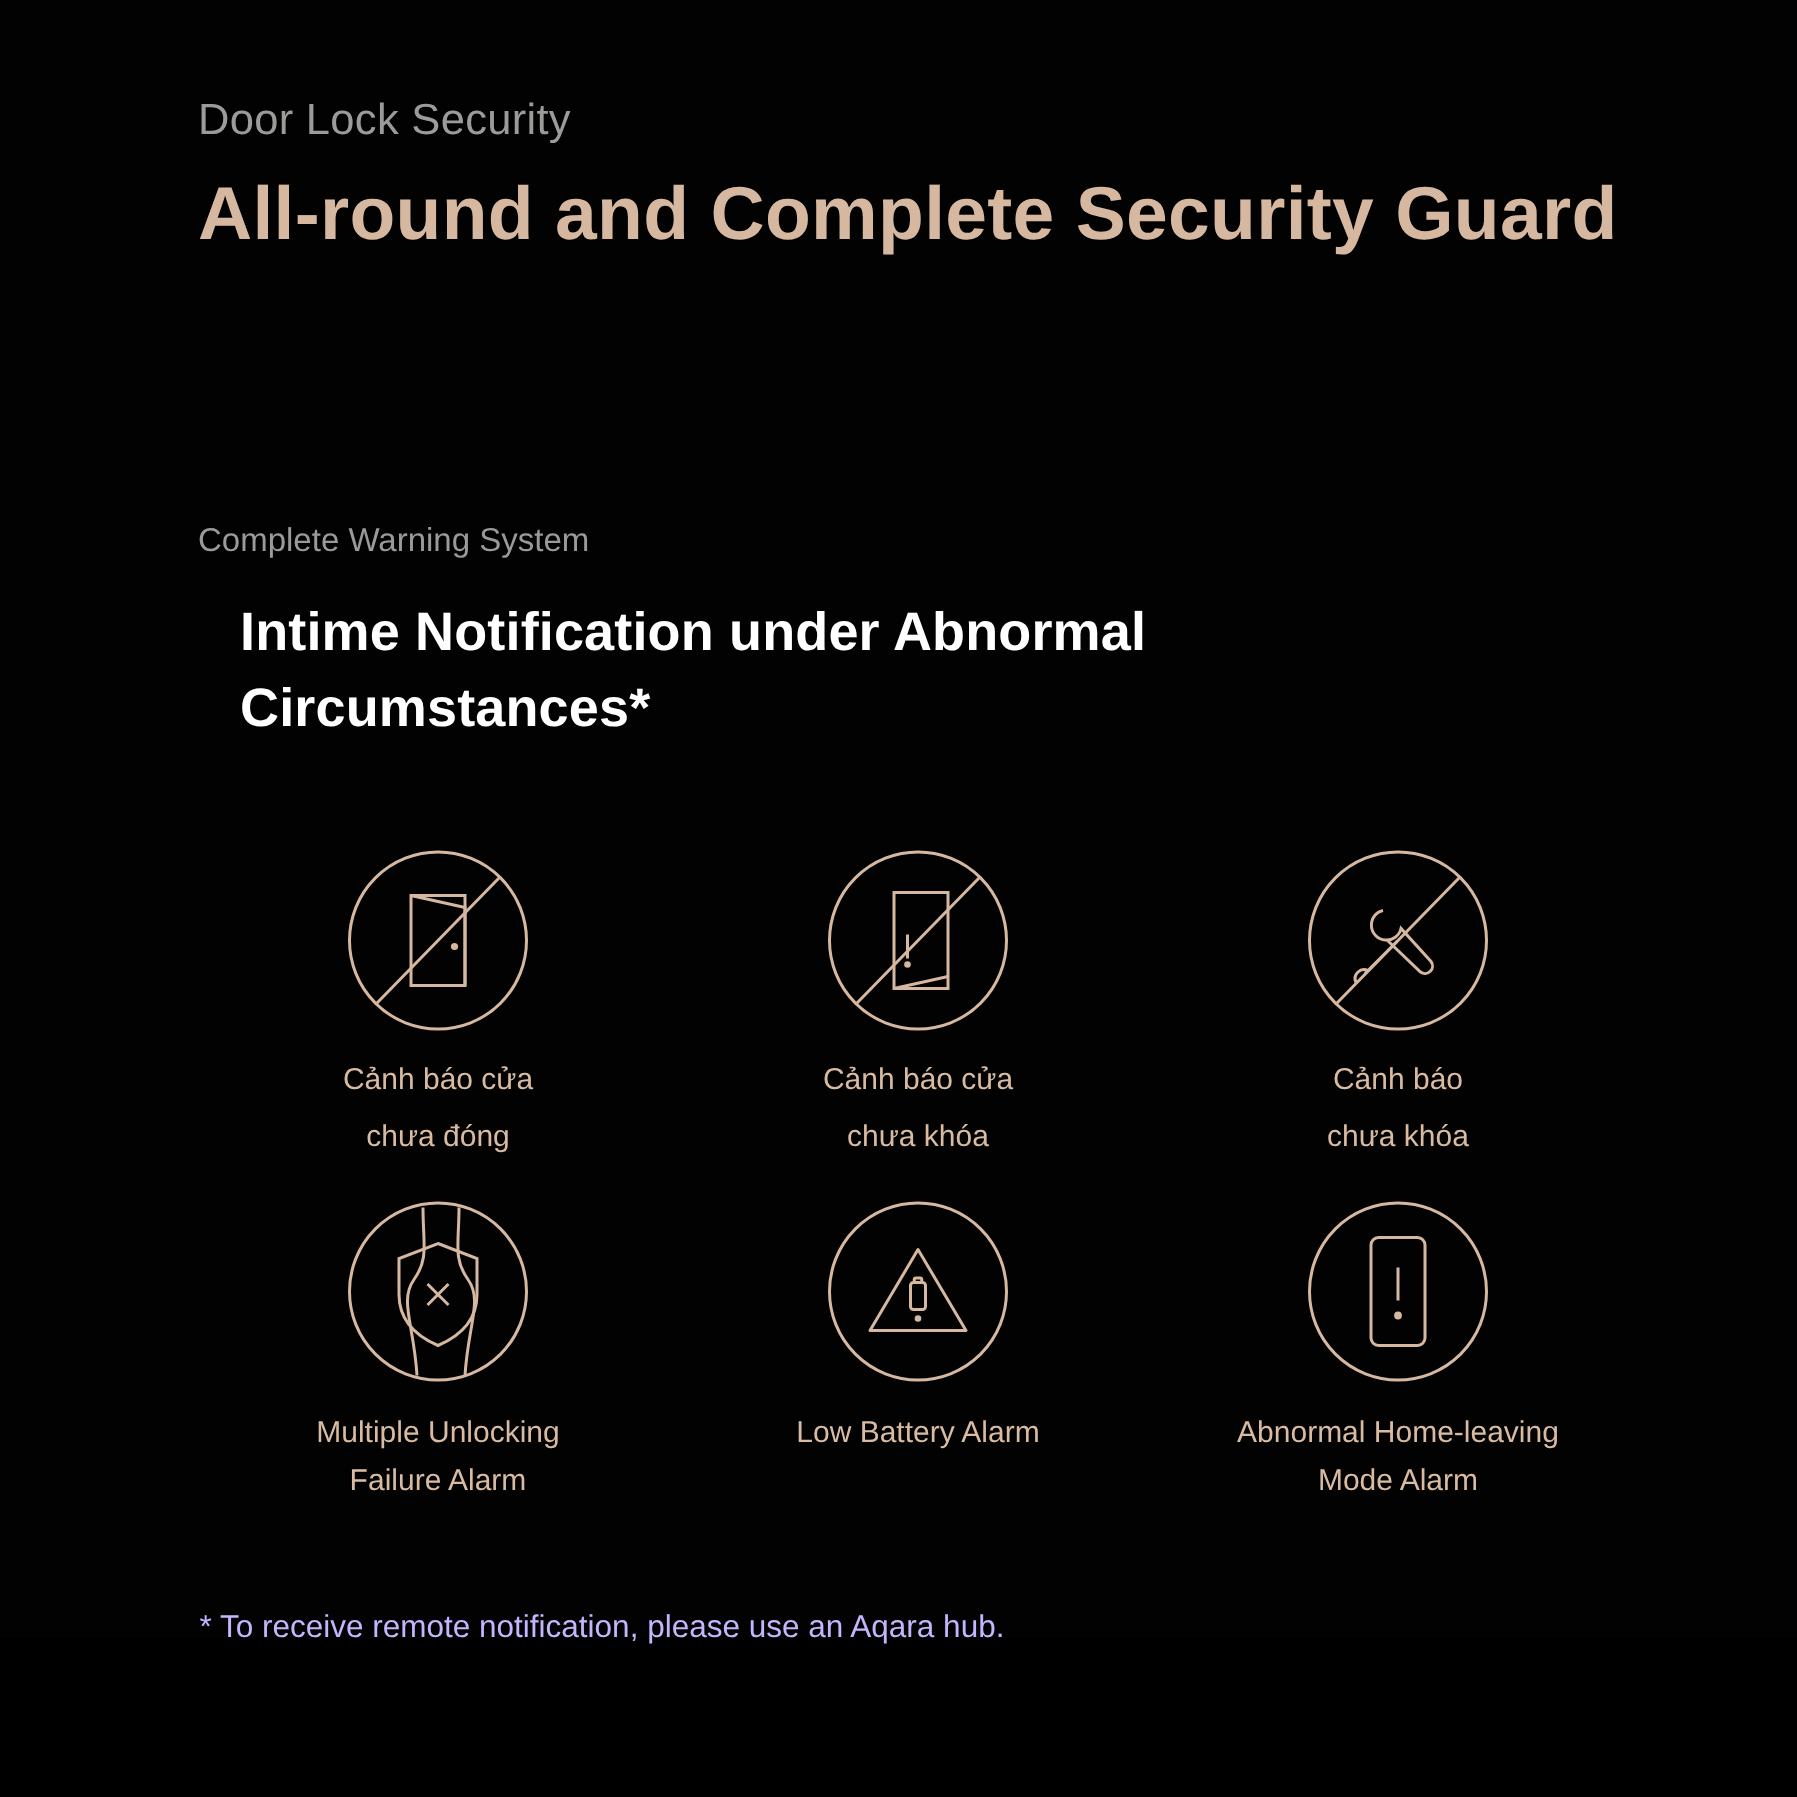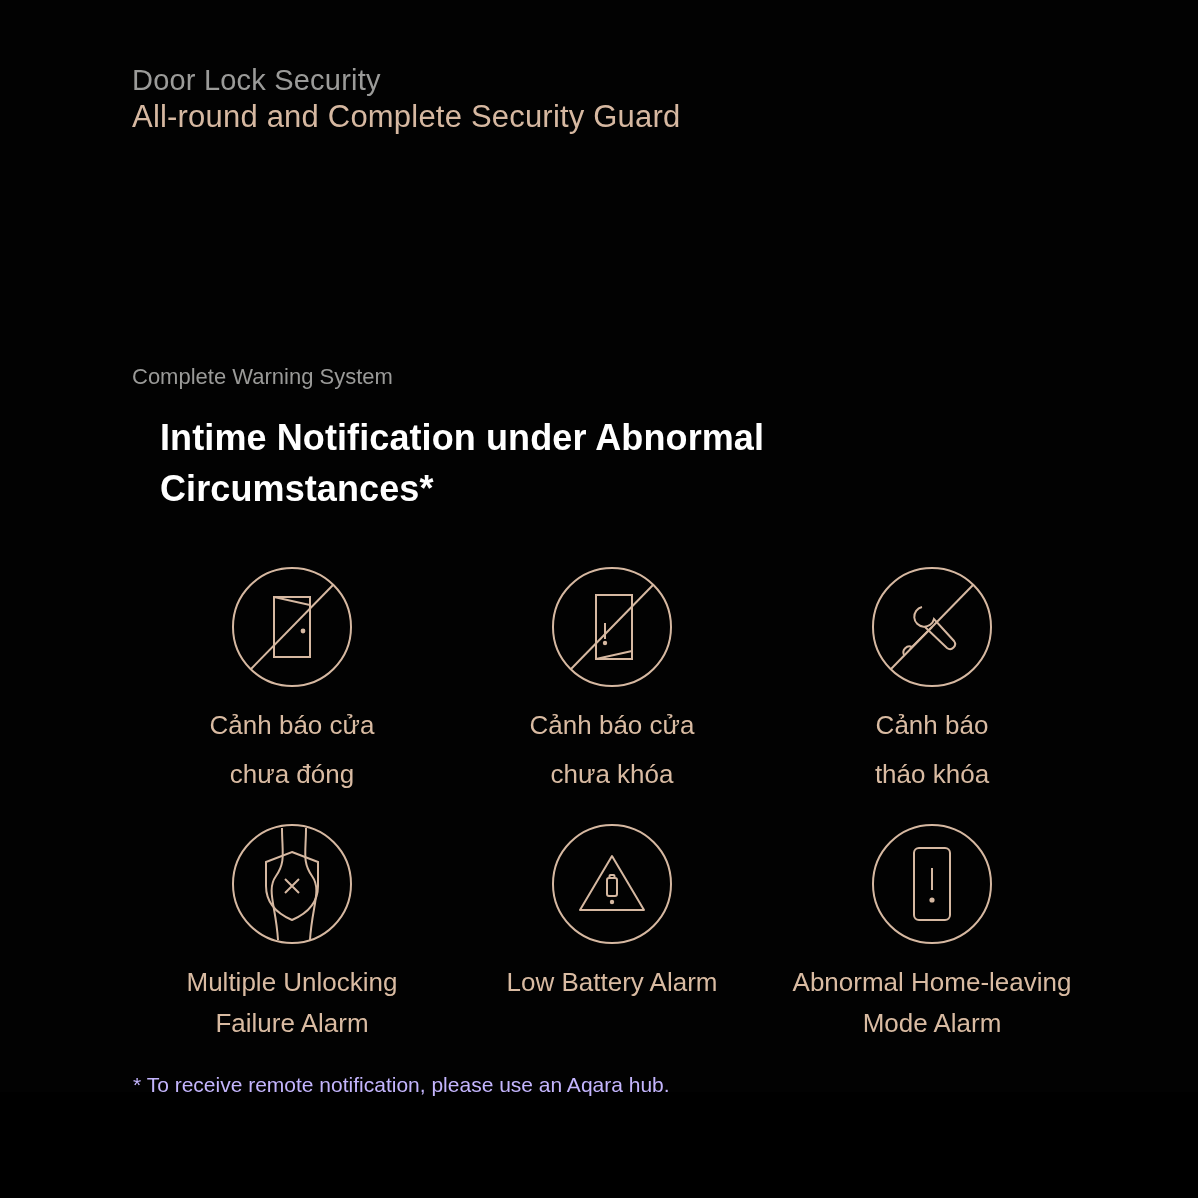--- a/index.html
+++ b/index.html
@@ -30,32 +30,33 @@
     width: 960px;
   }
   .eyebrow {
     font-size: 29px;
     color: #9b9b99;
     letter-spacing: 0.2px;
     line-height: 1.25;
     font-weight: 400;
   }
   .headline {
-    font-size: 31px;
-    font-weight: 400;
+    margin-top: 14px;
+    font-size: 50px;
+    font-weight: 700;
     color: #d6b8a1;
     letter-spacing: 0.2px;
     line-height: 1.22;
   }
 
   
   .section {
     position: absolute;
     left: 132px;
-    top: 363px;
+    top: 346px;
     width: 960px;
   }
   .section-eyebrow {
     font-size: 22px;
     color: #9a9a98;
     font-weight: 400;
     line-height: 1.3;
   }
   .section-title {
     margin-top: 20px;
@@ -88,21 +89,21 @@
   }
   .icon-wrap {
     width: 124px;
     height: 124px;
     display: flex;
     align-items: center;
     justify-content: center;
   }
   .cell-label {
     margin-top: 12px;
-    font-size: 26px;
+    font-size: 20px;
     line-height: 1.9;
     color: #d9bba2;
     font-weight: 400;
     max-width: 300px;
     white-space: pre-line;
   }
   .row2 .cell-label {
     line-height: 1.6;
     margin-top: 16px;
   }
@@ -168,21 +169,21 @@
       <div class="icon-wrap">
         <svg width="124" height="124" viewBox="0 0 124 124" fill="none" stroke="#d6b8a1" stroke-width="2">
           <circle cx="62" cy="62" r="59"></circle>
           <path d="M52 42 a10 10 0 1 0 12 12 L84 76 a5 5 0 0 1 -7 7 L55 62"></path>
           <path d="M40 84 L62 62"></path>
           <path d="M34 90 a6 6 0 0 1 8 -8"></path>
           <path d="M21 104 L103 20"></path>
         </svg>
       </div>
       <div class="cell-label">Cảnh báo
-tháo khóa</div>
+chưa khóa</div>
     </div>
 
     <div class="cell row2">
       <div class="icon-wrap">
         <svg width="124" height="124" viewBox="0 0 124 124" fill="none" stroke="#d6b8a1" stroke-width="2">
           <circle cx="62" cy="62" r="59"></circle>
           <path d="M62 30 L88 40 L88 64 C88 82 76 92 62 98 C48 92 36 82 36 64 L36 40 Z"></path>
           <path d="M55 57 L69 71 M69 57 L55 71"></path>
           <path d="M52 6 C52 30 56 40 46 54 C36 68 46 84 48 118"></path>
           <path d="M76 6 C76 30 72 40 82 54 C92 68 82 84 80 118"></path>

